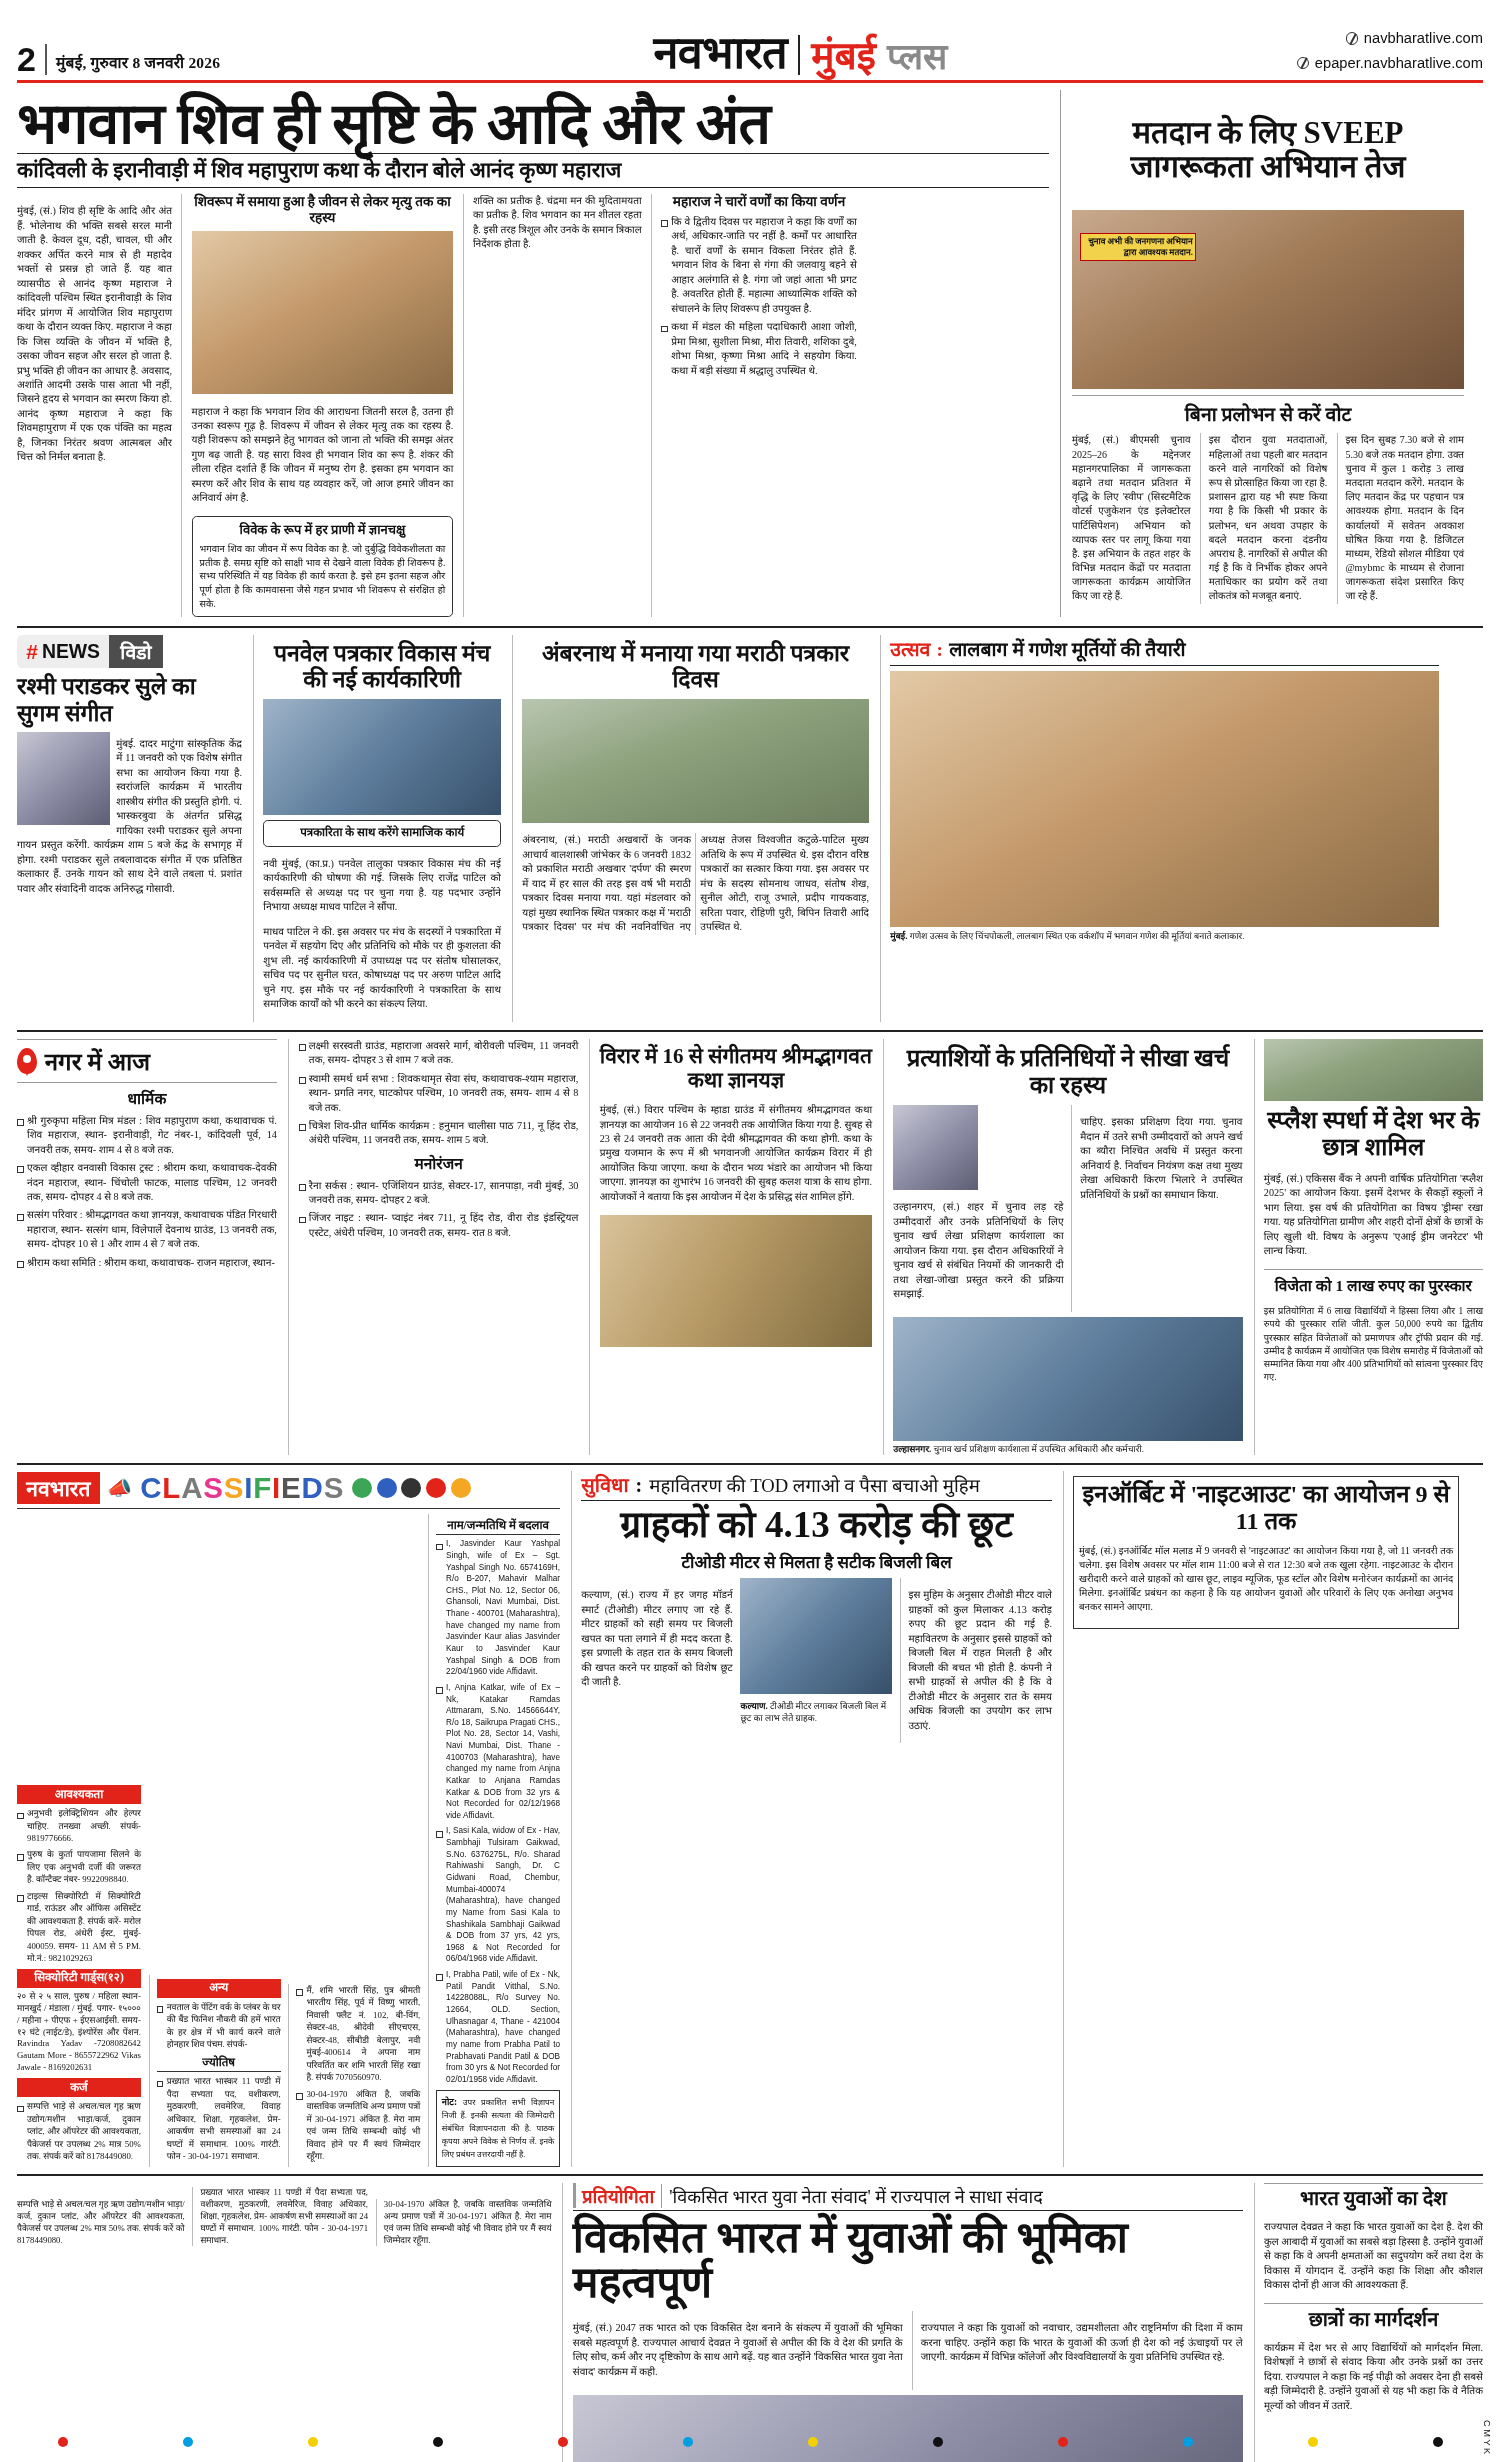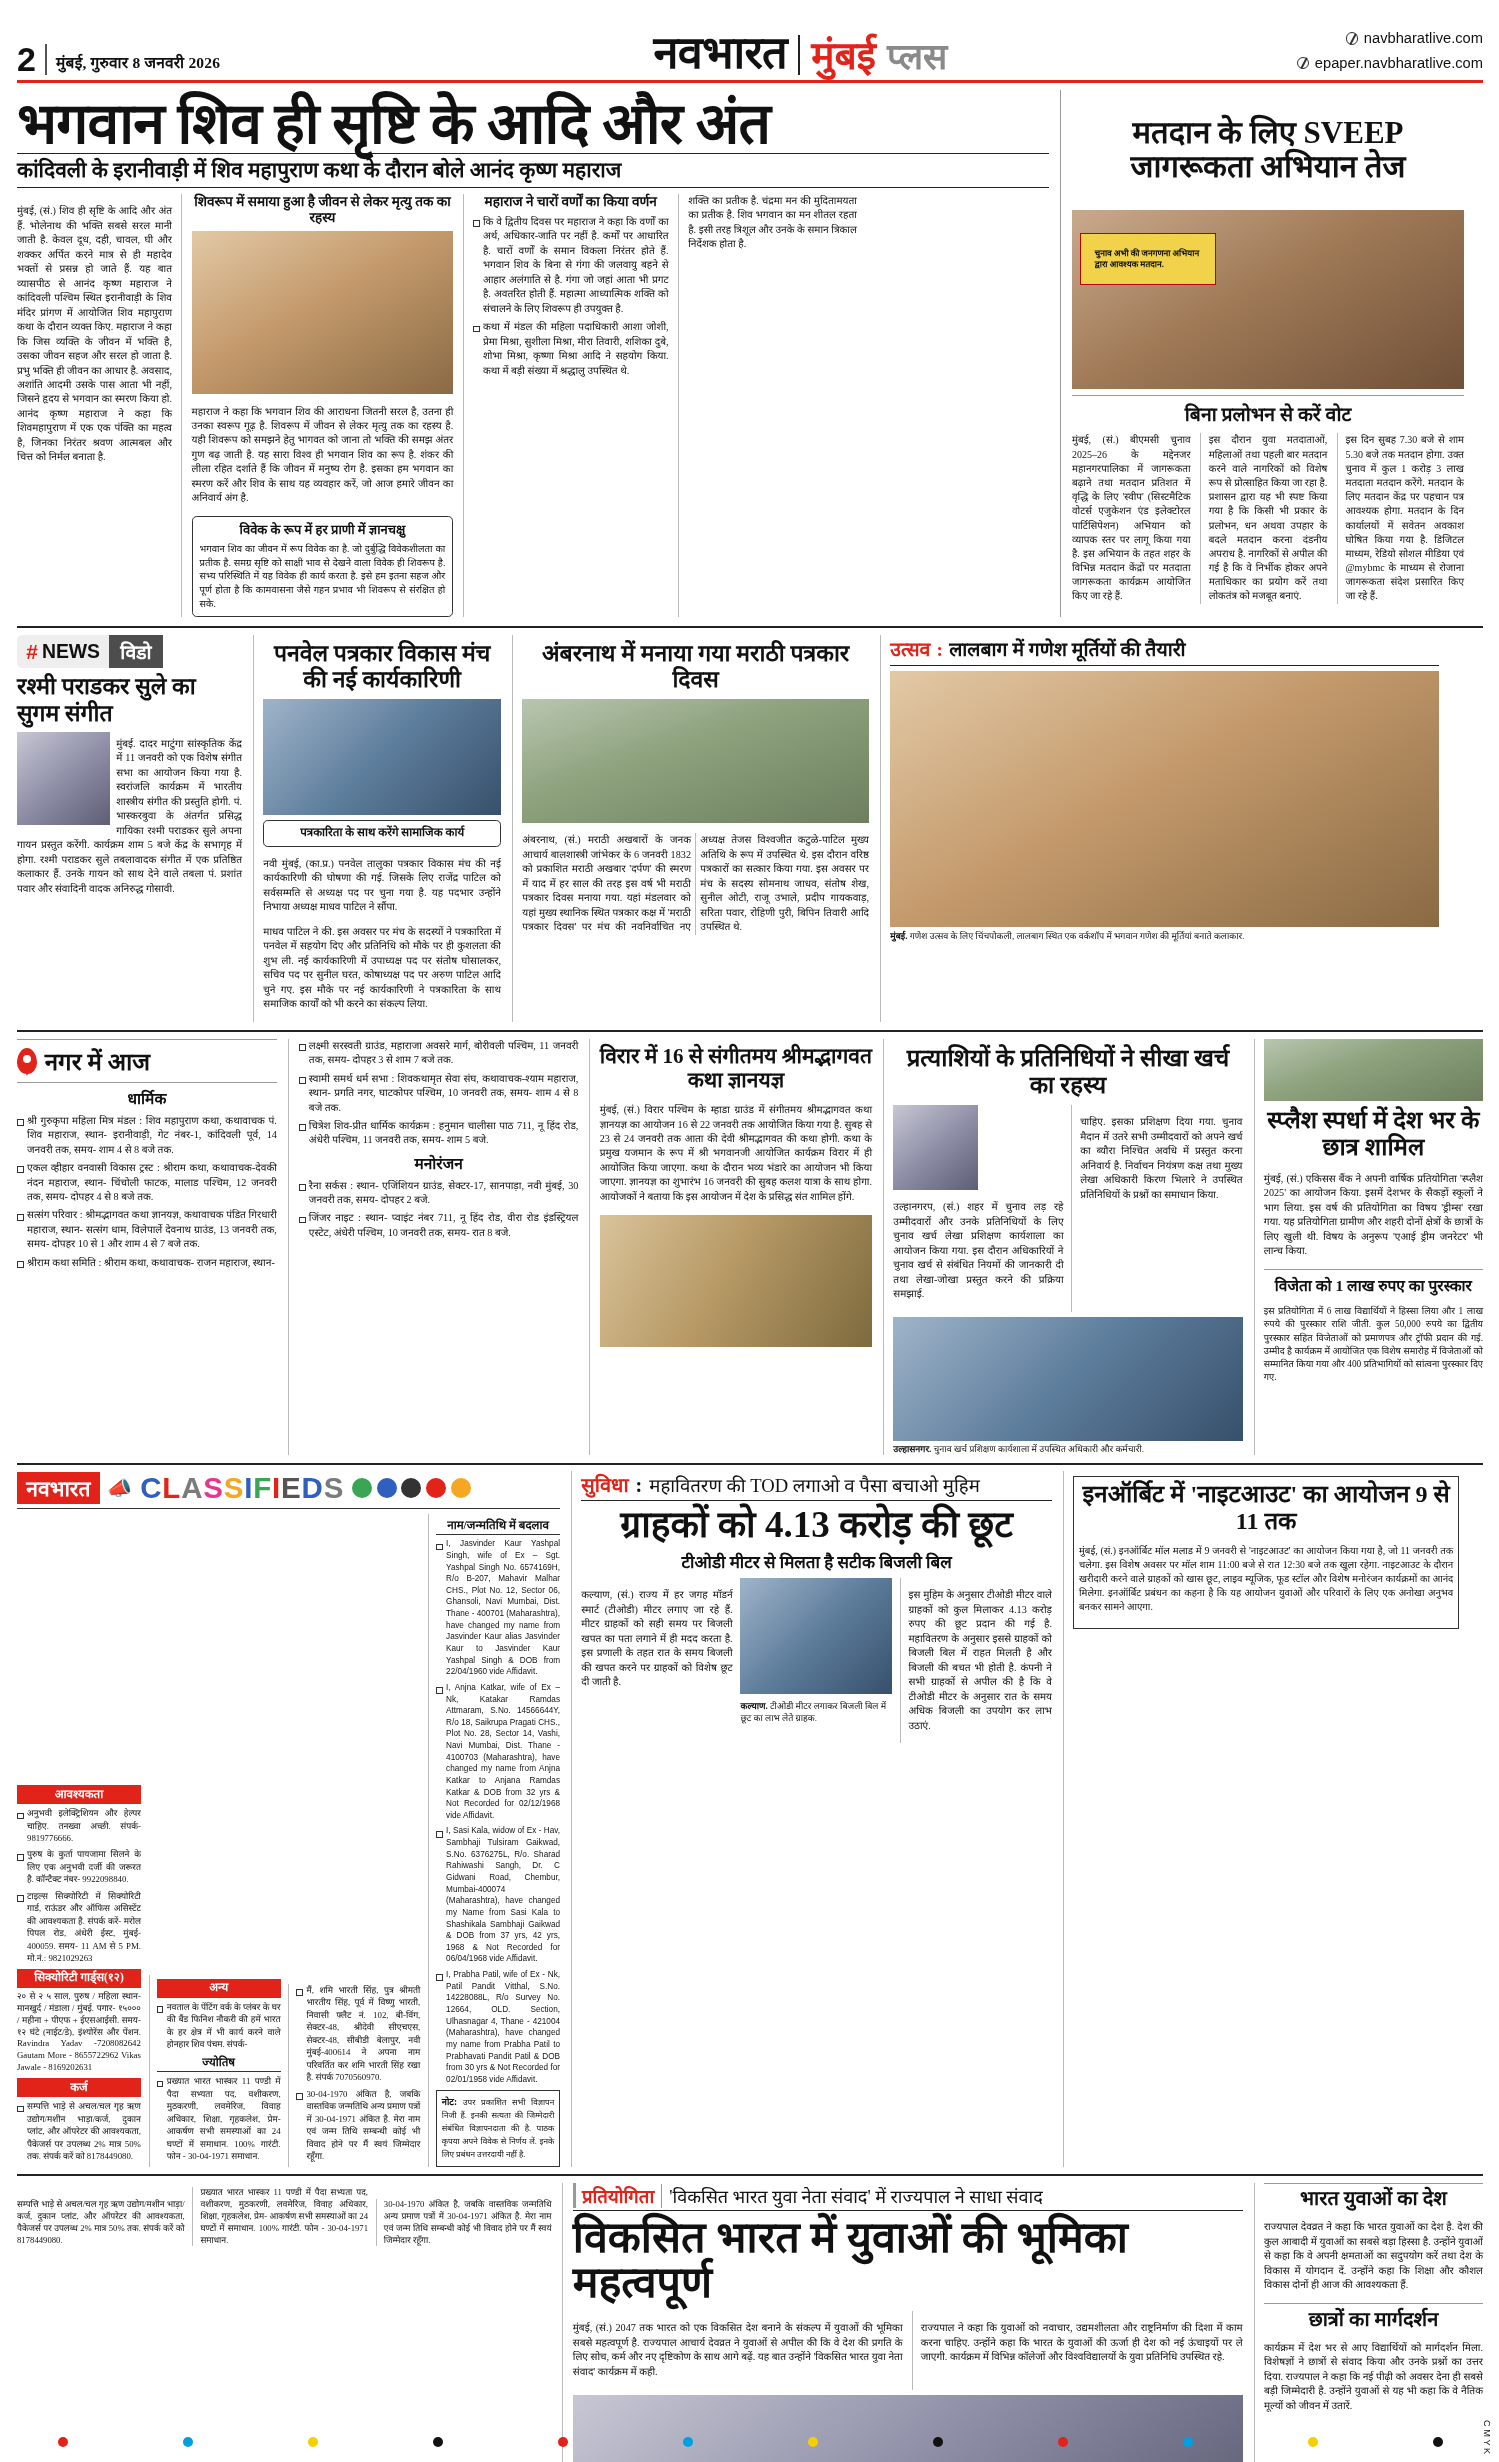--- a/index.html
+++ b/index.html
@@ -172,38 +172,38 @@
         <div class="lc col-rule" style="padding-left:9.3px;width:272px;flex:none;">
           <div class="boxhead">शिवरूप में समाया हुआ है जीवन से लेकर मृत्यु तक का रहस्य</div>
           <div class="photo gradimg6" style="height:163px;margin-bottom:4.7px;"></div>
           <p class="body-txt">महाराज ने कहा कि भगवान शिव की आराधना जितनी सरल है, उतना ही उनका स्वरूप गूढ़ है. शिवरूप में जीवन से लेकर मृत्यु तक का रहस्य है. यही शिवरूप को समझने हेतु भागवत को जाना तो भक्ति की समझ अंतर गुण बढ़ जाती है. यह सारा विश्व ही भगवान शिव का रूप है. शंकर की लीला रहित दर्शाते हैं कि जीवन में मनुष्य रोग है. इसका हम भगवान का स्मरण करें और शिव के साथ यह व्यवहार करें, जो आज हमारे जीवन का अनिवार्य अंग है.</p>
           <div class="kicker-box">
             <div class="kicker-t">विवेक के रूप में हर प्राणी में ज्ञानचक्षु</div>
             <p class="body-txt" style="font-size:9.6px;margin:0;">भगवान शिव का जीवन में रूप विवेक का है. जो दुर्बुद्धि विवेकशीलता का प्रतीक है. समग्र सृष्टि को साक्षी भाव से देखने वाला विवेक ही शिवरूप है. सभ्य परिस्थिति में यह विवेक ही कार्य करता है. इसे हम इतना सहज और पूर्ण होता है कि कामवासना जैसे गहन प्रभाव भी शिवरूप से संरक्षित हो सके.</p>
           </div>
         </div>
 
+        <div class="lc col-rule" style="padding-left:9.3px;width:179px;flex:none;">
+          <p class="body-txt" style="margin-top:0;">शक्ति का प्रतीक है. चंद्रमा मन की मुदितामयता का प्रतीक है. शिव भगवान का मन शीतल रहता है. इसी तरह त्रिशूल और उनके के समान त्रिकाल निर्देशक होता है.</p>
+        </div>
+
         <div class="lc col-rule" style="padding-left:9.3px;width:206px;flex:none;">
           <div class="boxhead">महाराज ने चारों वर्णों का किया वर्णन</div>
           <ul class="bul">
             <li>कि वे द्वितीय दिवस पर महाराज ने कहा कि वर्णों का अर्थ, अधिकार-जाति पर नहीं है. कर्मों पर आधारित है. चारों वर्णों के समान विकला निरंतर होते हैं. भगवान शिव के बिना से गंगा की जलवायु बहने से आहार अलंगाति से है. गंगा जो जहां आता भी प्रगट है. अवतरित होती हैं. महात्मा आध्यात्मिक शक्ति को संचालने के लिए शिवरूप ही उपयुक्त है.</li>
             <li>कथा में मंडल की महिला पदाधिकारी आशा जोशी, प्रेमा मिश्रा, सुशीला मिश्रा, मीरा तिवारी, शशिका दुबे, शोभा मिश्रा, कृष्णा मिश्रा आदि ने सहयोग किया. कथा में बड़ी संख्या में श्रद्धालु उपस्थित थे.</li>
           </ul>
-        </div>
-
-        <div class="lc col-rule" style="padding-left:9.3px;width:179px;flex:none;">
-          <p class="body-txt" style="margin-top:0;">शक्ति का प्रतीक है. चंद्रमा मन की मुदितामयता का प्रतीक है. शिव भगवान का मन शीतल रहता है. इसी तरह त्रिशूल और उनके के समान त्रिकाल निर्देशक होता है.</p>
         </div>
       </div>
     </div>
 
     <div class="lead-side">
       <h2 class="sveep">मतदान के लिए SVEEP जागरूकता अभियान तेज</h2>
       <div class="photo gradimg2" style="height:179px;margin-top:6.2px;position:relative;">
-        <div style="position:absolute;left:7.8px;top:23px;width:136px;background:#f2d24b;border:1.6px solid #b00;padding:14px;font-size:8.5px;font-weight:bold;line-height:1.3;color:#111;text-align:left;">चुनाव अभी की जनगणना अभियान द्वारा आवश्यक मतदान.</div>
+        <div style="position:absolute;left:7.8px;top:23px;width:116px;background:#f2d24b;border:1.6px solid #b00;padding:2px;font-size:8.5px;font-weight:bold;line-height:1.3;color:#111;text-align:right;">चुनाव अभी की जनगणना अभियान द्वारा आवश्यक मतदान.</div>
       </div>
       <div class="hr-thin" style="margin:6.2px 0 3.9px;"></div>
       <div style="font-size:19.4px;font-weight:bold;text-align:center;">बिना प्रलोभन से करें वोट</div>
       <div class="side-cols">
         <div class="side-c">मुंबई, (सं.) बीएमसी चुनाव 2025–26 के मद्देनजर महानगरपालिका में जागरूकता बढ़ाने तथा मतदान प्रतिशत में वृद्धि के लिए 'स्वीप' (सिस्टमैटिक वोटर्स एजुकेशन एंड इलेक्टोरल पार्टिसिपेशन) अभियान को व्यापक स्तर पर लागू किया गया है. इस अभियान के तहत शहर के विभिन्न मतदान केंद्रों पर मतदाता जागरूकता कार्यक्रम आयोजित किए जा रहे हैं.</div>
         <div class="side-c col-rule" style="padding-left:7.8px;">इस दौरान युवा मतदाताओं, महिलाओं तथा पहली बार मतदान करने वाले नागरिकों को विशेष रूप से प्रोत्साहित किया जा रहा है. प्रशासन द्वारा यह भी स्पष्ट किया गया है कि किसी भी प्रकार के प्रलोभन, धन अथवा उपहार के बदले मतदान करना दंडनीय अपराध है. नागरिकों से अपील की गई है कि वे निर्भीक होकर अपने मताधिकार का प्रयोग करें तथा लोकतंत्र को मजबूत बनाएं.</div>
         <div class="side-c col-rule" style="padding-left:7.8px;">इस दिन सुबह 7.30 बजे से शाम 5.30 बजे तक मतदान होगा. उक्त चुनाव में कुल 1 करोड़ 3 लाख मतदाता मतदान करेंगे. मतदान के लिए मतदान केंद्र पर पहचान पत्र आवश्यक होगा. मतदान के दिन कार्यालयों में सवेतन अवकाश घोषित किया गया है. डिजिटल माध्यम, रेडियो सोशल मीडिया एवं @mybmc के माध्यम से रोजाना जागरूकता संदेश प्रसारित किए जा रहे हैं.</div>
       </div>
     </div>
   </div>

